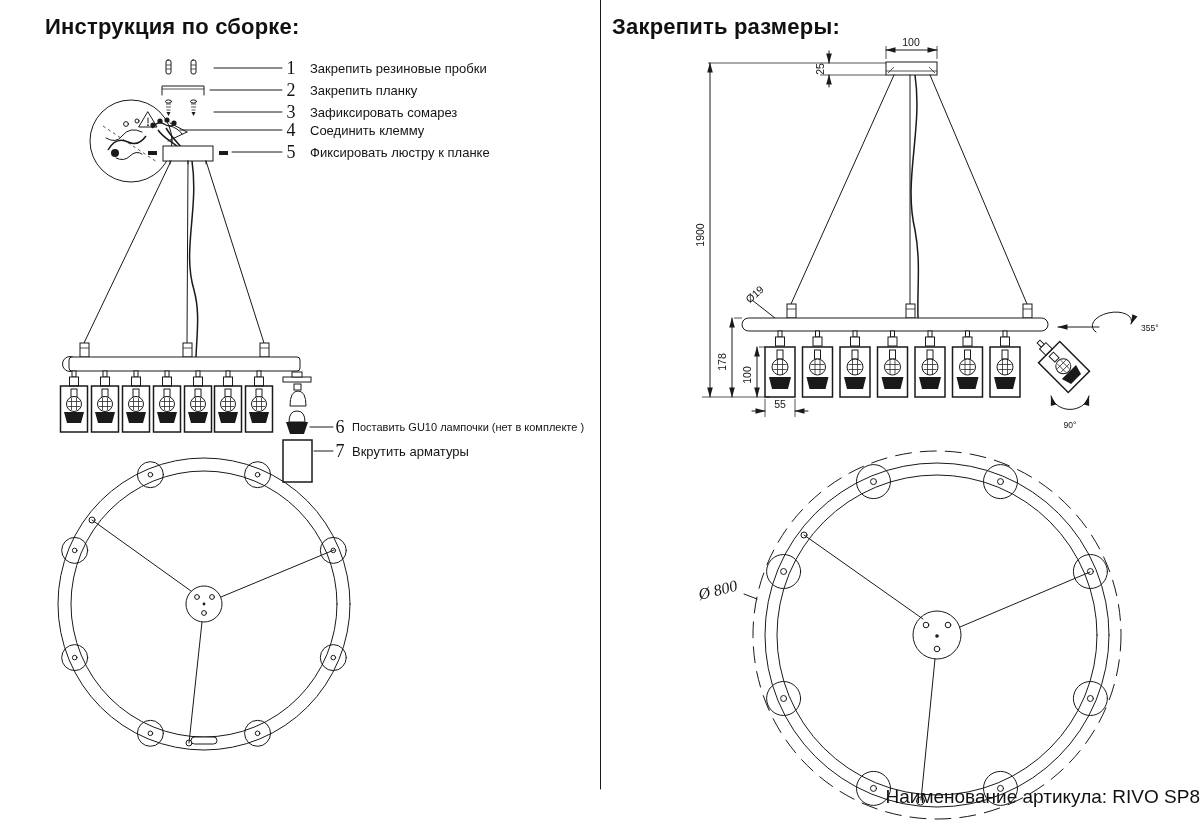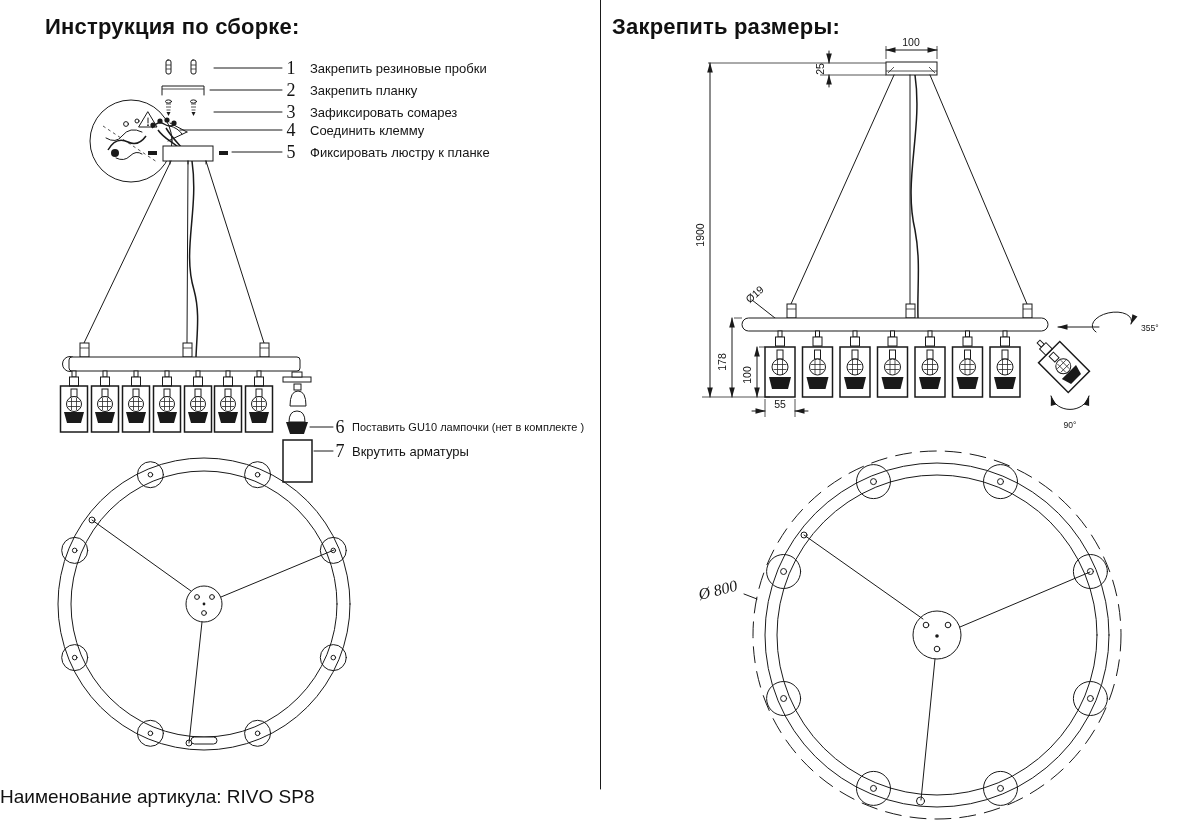--- a/index.html
+++ b/index.html
@@ -1,21 +1,21 @@
 <!DOCTYPE html>
 <html><head>
 <meta charset="utf-8">
 <style>
   html,body{margin:0;padding:0;background:#ffffff;}
   .page{position:relative;width:1200px;height:827px;background:#fff;overflow:hidden;
         font-family:"Liberation Sans",sans-serif;color:#141414;}
   .title{position:absolute;font-size:22px;font-weight:600;letter-spacing:.2px;color:#111;}
   .title-left{left:45px;top:14px;}
   .title-right{left:612px;top:14px;}
-  .footer{position:absolute;left:0;right:0;top:786px;text-align:left;font-size:19px;color:#111;}
+  .footer{position:absolute;left:0;right:0;top:786px;text-align:right;font-size:19px;color:#111;}
   svg{position:absolute;left:0;top:0;}
   .ln{stroke:#1a1a1a;stroke-width:1;fill:none;stroke-linecap:round;}
   .ln2{stroke:#1a1a1a;stroke-width:1.5;fill:none;}
   .thin{stroke:#2a2a2a;stroke-width:.8;fill:none;}
   .blk{fill:#1a1a1a;stroke:none;}
   .wh{fill:#fff;stroke:#1a1a1a;stroke-width:1;}
   text{fill:#141414;font-family:"Liberation Sans",sans-serif;}
   .dim{font-size:10.5px;}
   .dim-sm{font-size:8.5px;}
   .num{font-family:"Liberation Serif",serif;font-size:18px;}

